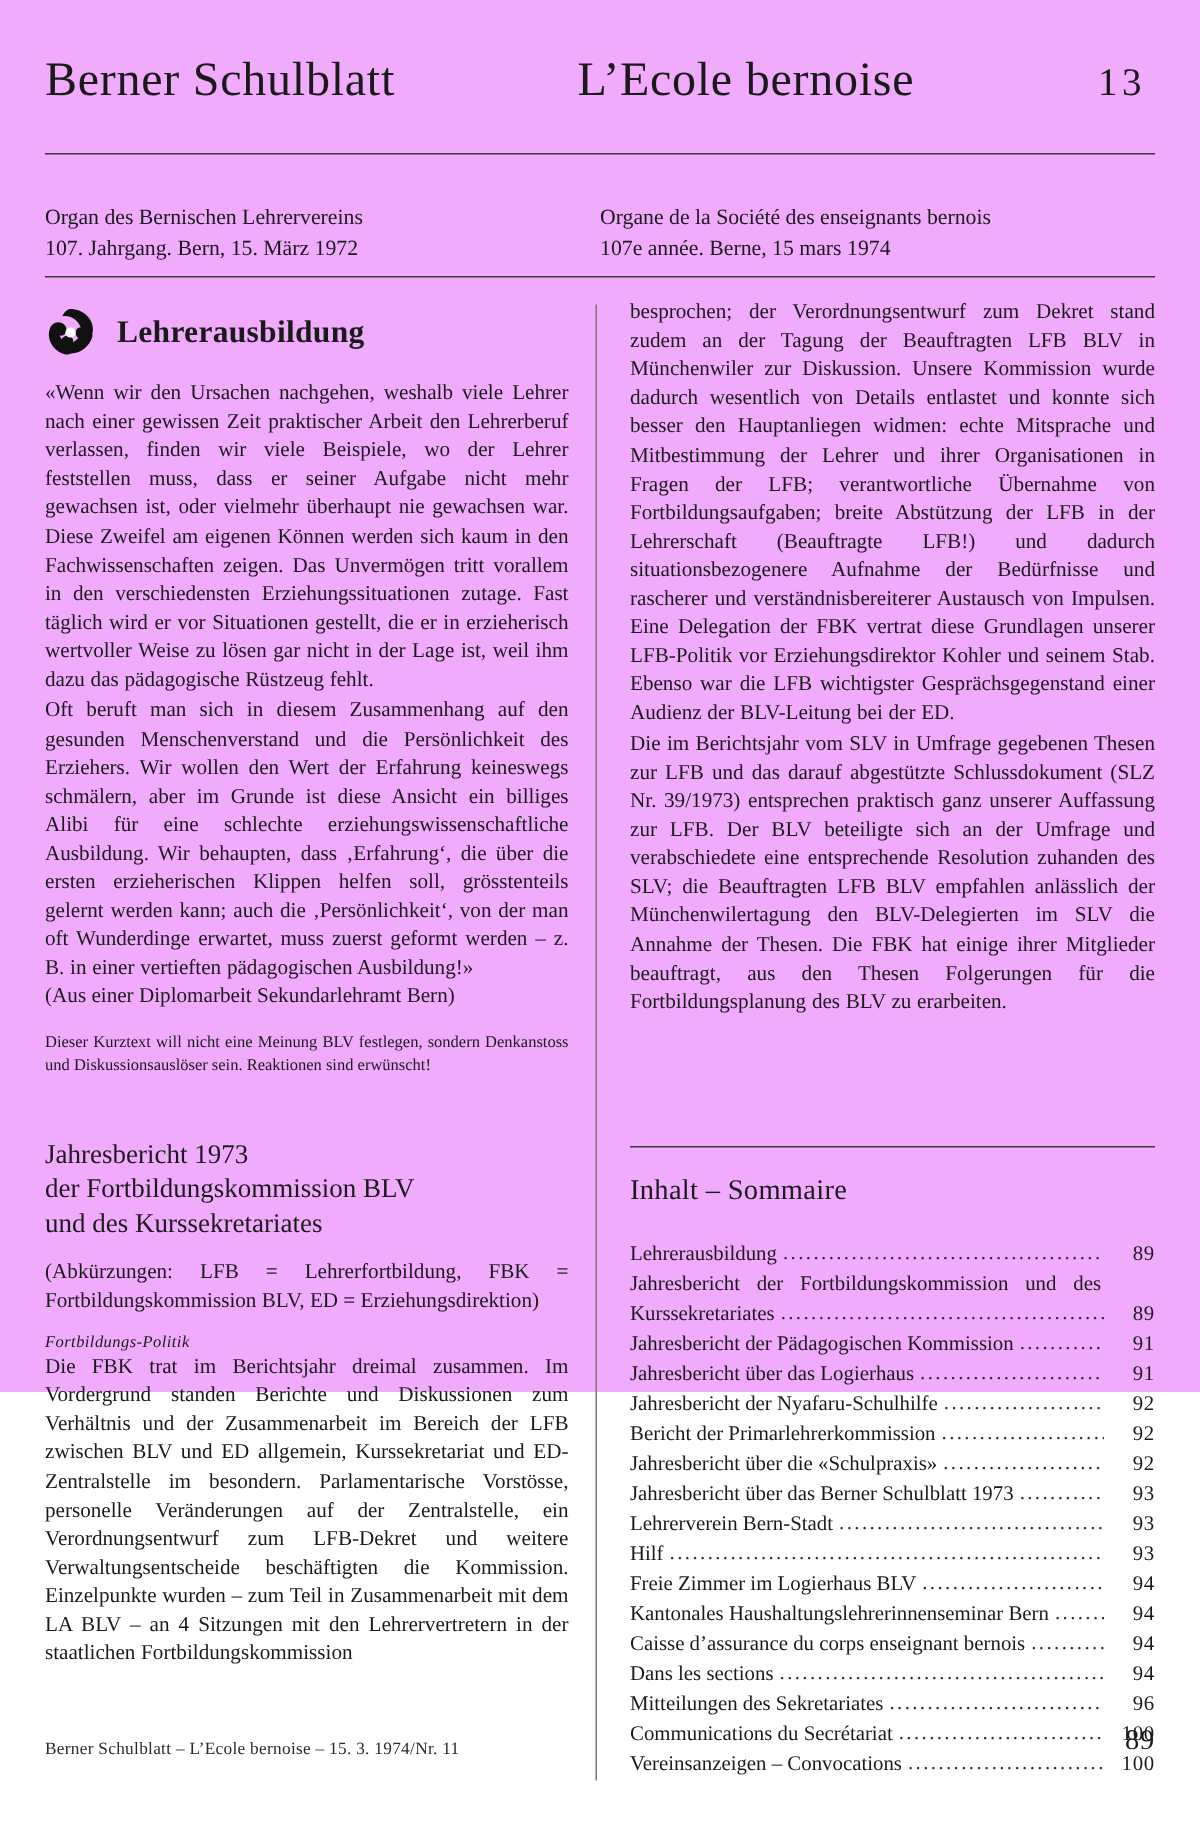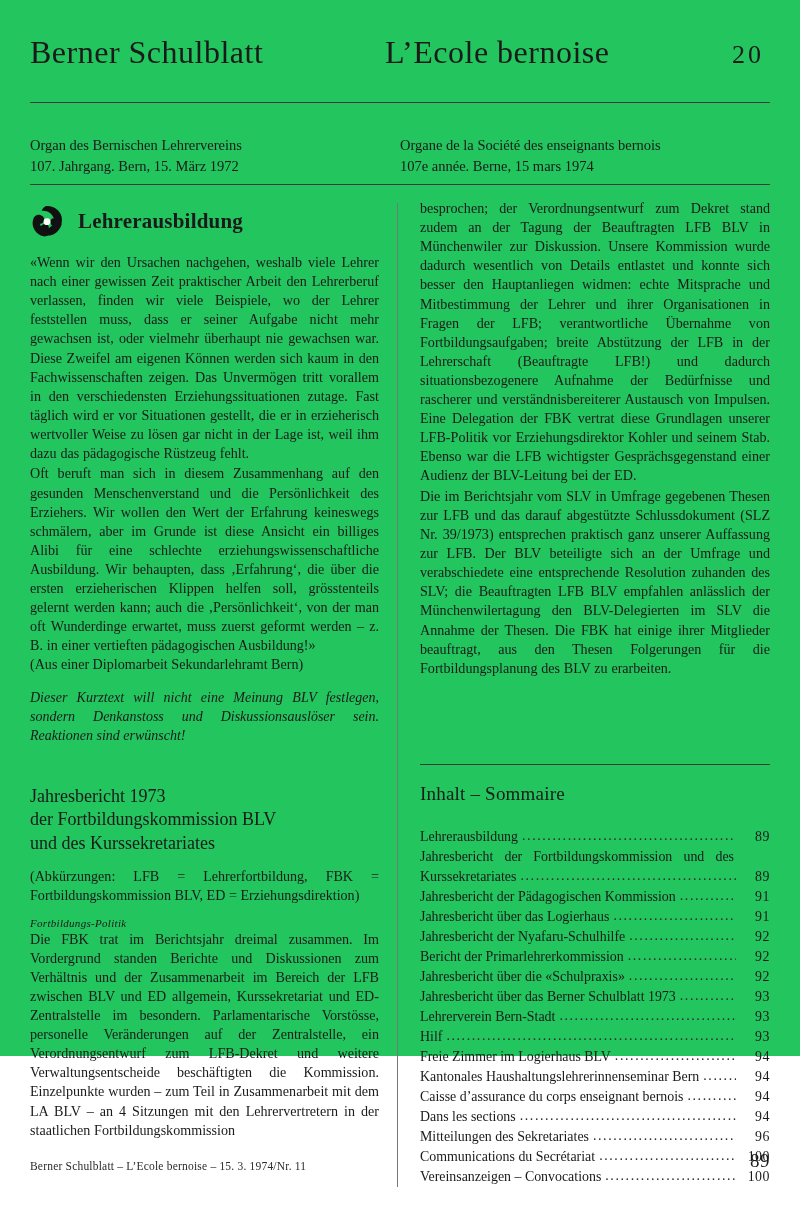--- a/index.html
+++ b/index.html
@@ -12,22 +12,22 @@
     height: 1228px;
     font-family: "Liberation Serif", "DejaVu Serif", serif;
     color: #1a1a1a;
     position: relative;
     overflow: hidden;
   }
   .page {
     position: absolute;
     left: 0; top: 0;
     width: 800px;
-    height: 1056px;
-    background: #22c55e;
+    height: 928px;
+    background: #f0abfc;
   }
   .inner {
     position: absolute;
     left: 30px;
     top: 34px;
     width: 740px;
   }
 
   
   .masthead {
@@ -118,23 +118,22 @@
     hyphens: none;
     word-spacing: 0.02em;
   }
   p.body + p.body { margin-top: 0.1em; }
   p.source {
     font-size: 14.1px;
     line-height: 1.355;
     margin: 0;
   }
   p.editorial-note {
-    font-size: 14px;
+    font-size: 11px;
     line-height: 1.38;
-    font-style: italic;
     text-align: justify;
     margin: 13px 0 0 0;
   }
 
   
   .report-block { margin-top: 40px; }
   h2.report-title {
     font-size: 18px;
     font-weight: normal;
     line-height: 1.28;
@@ -228,21 +227,21 @@
 </head>
 <body>
 
 <div class="page">
   <div class="inner">
 
     <div class="masthead">
       <div class="masthead-left">Berner Schulblatt</div>
       <div class="masthead-right">
         <span>L’Ecole bernoise</span>
-        <span class="issue-number">20</span>
+        <span class="issue-number">13</span>
       </div>
     </div>
 
     <hr class="rule">
 
     <div class="subtitle-band">
       <div class="subtitle-col">
         <div>Organ des Bernischen Lehrervereins</div>
         <div>107. Jahrgang. Bern, 15. März 1972</div>
       </div>

